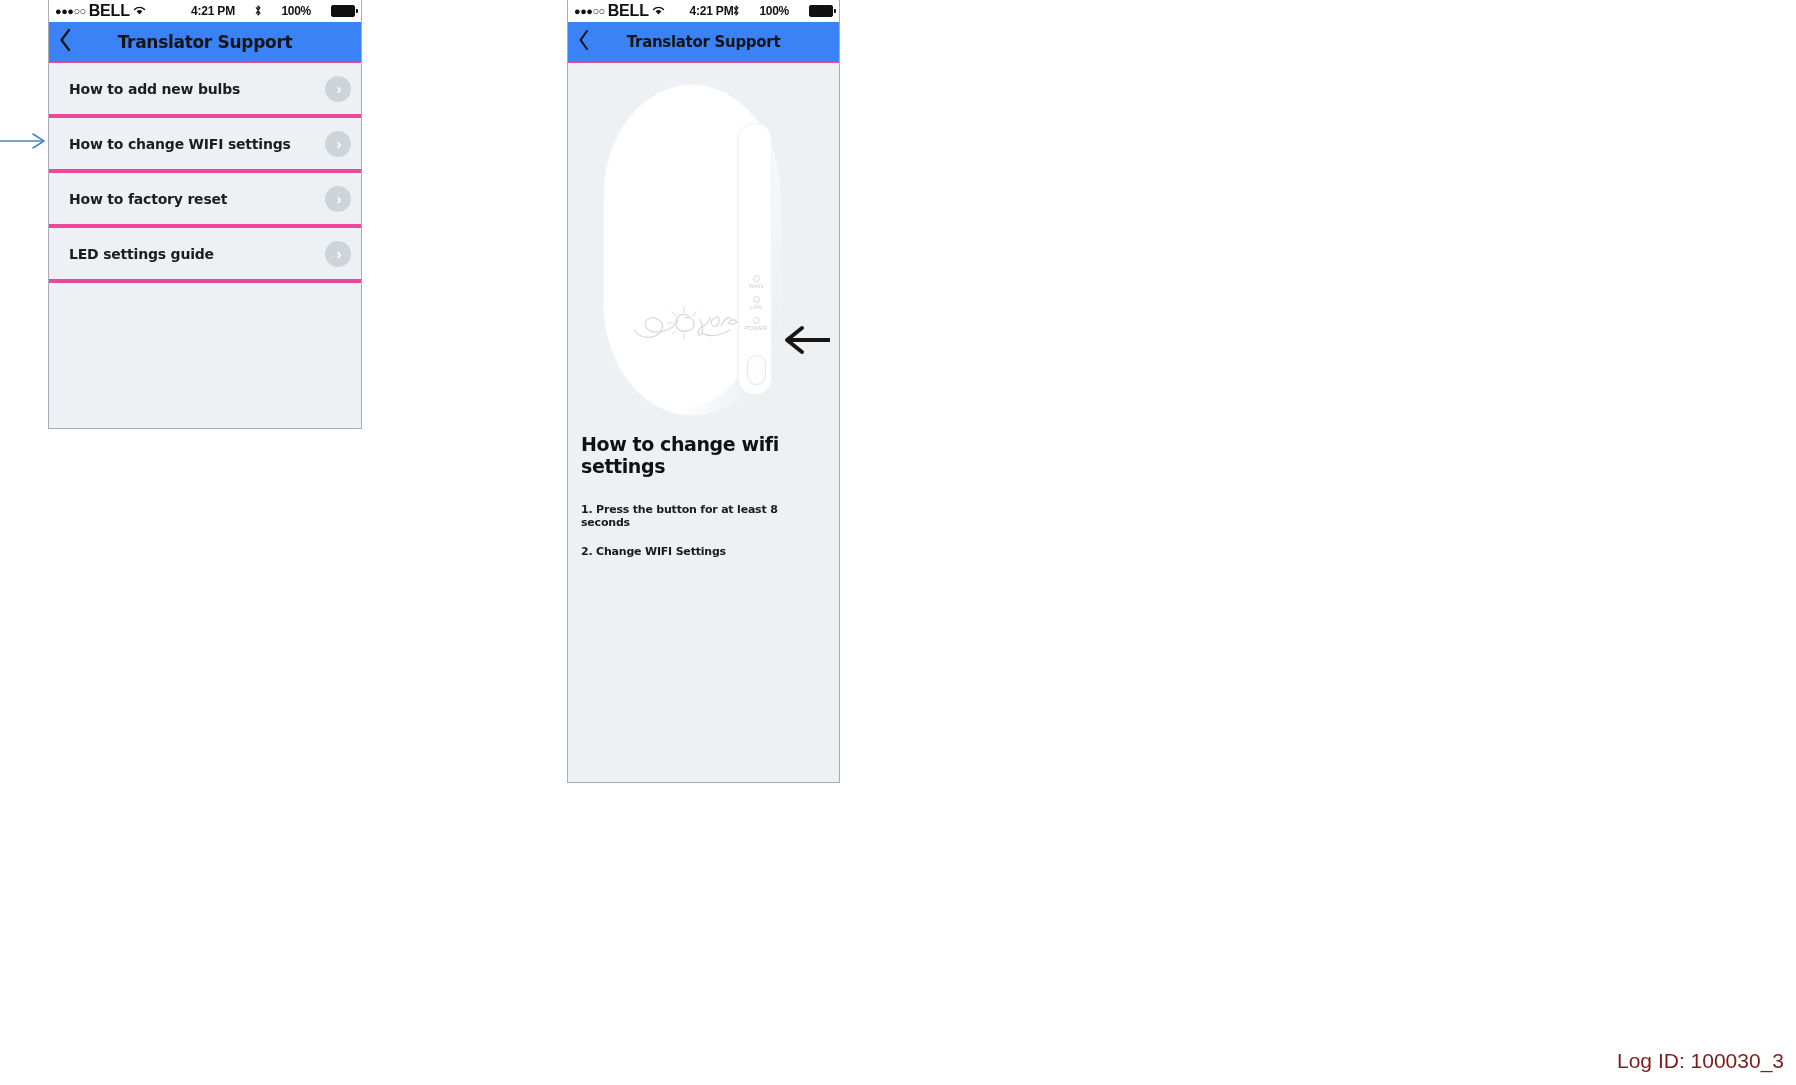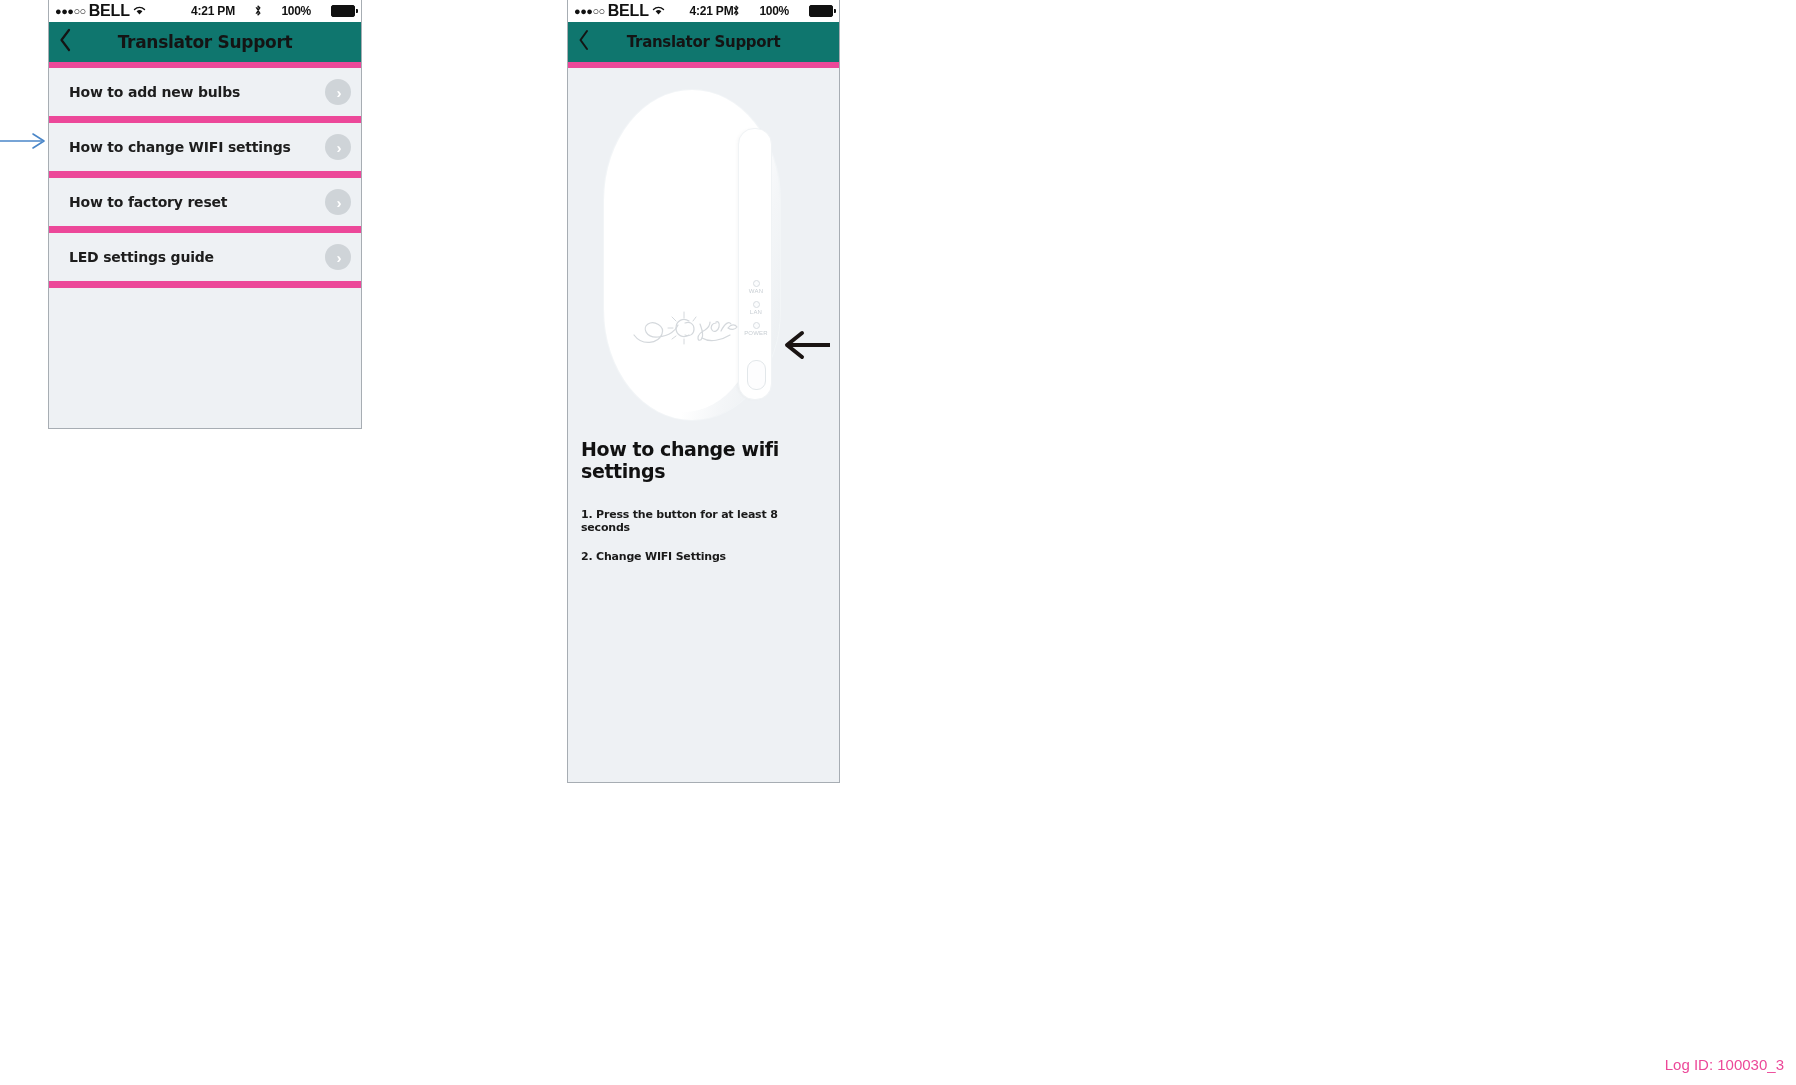--- a/index.html
+++ b/index.html
@@ -92,26 +92,26 @@
     right: -4px;
     top: 3px;
     width: 2px;
     height: 4px;
     background: #111;
     border-radius: 0 1px 1px 0;
   }
 
   
   .navbar {
-    background: #0f766e;
+    background: #3b82f6;
     height: 40px;
     position: relative;
     display: flex;
     align-items: center;
-    border-bottom: 6px solid #ec4899;
+    border-bottom: 1px solid #ec4899;
   }
   .nav-back {
     position: absolute;
     left: 10px;
     top: 50%;
     transform: translateY(-50%);
     font-size: 26px;
     line-height: 1;
     color: #1b1b1b;
     font-family: "Liberation Sans", sans-serif;
@@ -127,21 +127,21 @@
     color: #141414;
     letter-spacing: -0.3px;
   }
   .phone-2 .nav-title { font-size: 15px; }
   .phone-2 .nav-back { font-size: 24px; }
 
   
   .list { background: #eef1f4; }
   .list-row {
     height: 55px;
-    border-bottom: 7px solid #ec4899;
+    border-bottom: 4px solid #ec4899;
     display: flex;
     align-items: center;
     padding: 0 0 0 20px;
     position: relative;
     cursor: pointer;
     box-sizing: border-box;
   }
   .list-label {
     font-family: "DejaVu Sans", sans-serif;
     font-weight: bold;
@@ -288,22 +288,22 @@
     letter-spacing: -0.2px;
     margin-bottom: 16px;
   }
 
   
   .log-id {
     position: absolute;
     right: 12px;
     bottom: 12px;
     font-family: "Liberation Sans", sans-serif;
-    font-size: 15px;
-    color: #ec4899;
+    font-size: 21px;
+    color: #7f1d1d;
   }
 </style>
 </head>
 <body>
 
 <div class="phone phone-1">
 
   <div class="statusbar">
     <div class="sb-left">
       <span class="dots">●●●○○</span>

